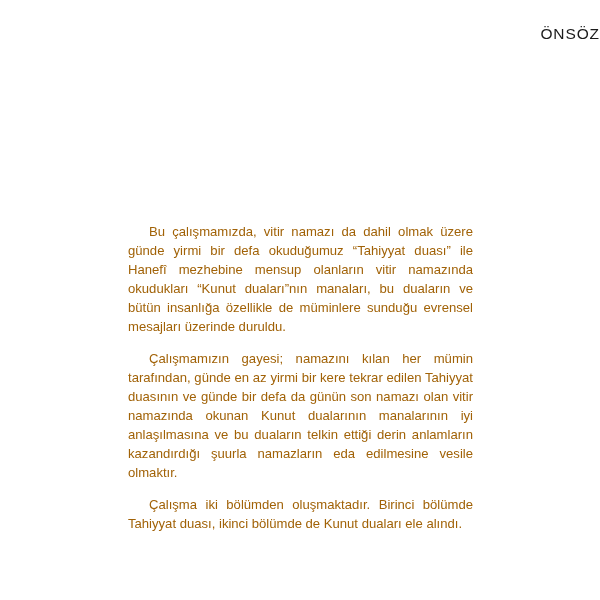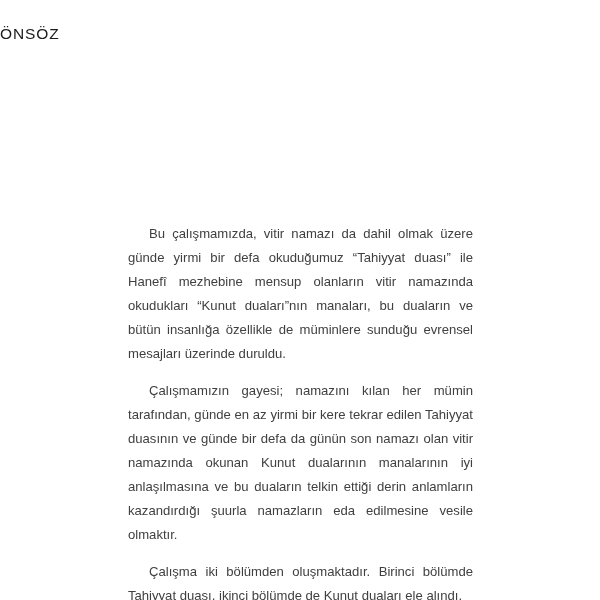--- a/index.html
+++ b/index.html
@@ -26,21 +26,21 @@
     box-sizing: border-box;
     overflow: hidden;
   }
 
   
   .page-heading {
     position: absolute;
     top: 15px;
     left: 0;
     width: 600px;
-    text-align: left;
+    text-align: right;
     font-family: "Liberation Sans", sans-serif;
     font-size: 15.5px;
     font-weight: 400;
     letter-spacing: 0.9px;
     color: #1b1b1b;
     line-height: 1.2;
     white-space: nowrap;
   }
 
   
@@ -48,22 +48,22 @@
     position: absolute;
     top: 222px;
     left: 128px;
     width: 345px;
   }
 
   .body-paragraph {
     margin: 0 0 13px 0;
     font-family: "Liberation Sans", sans-serif;
     font-size: 13.1px;
-    line-height: 24px;
-    color: #404040;
+    line-height: 19px;
+    color: #a16207;
     text-align: justify;
     text-justify: inter-word;
     text-indent: 21px;
     hyphens: none;
     word-spacing: 0px;
   }
 
   .body-paragraph:last-child {
     margin-bottom: 0;
   }

